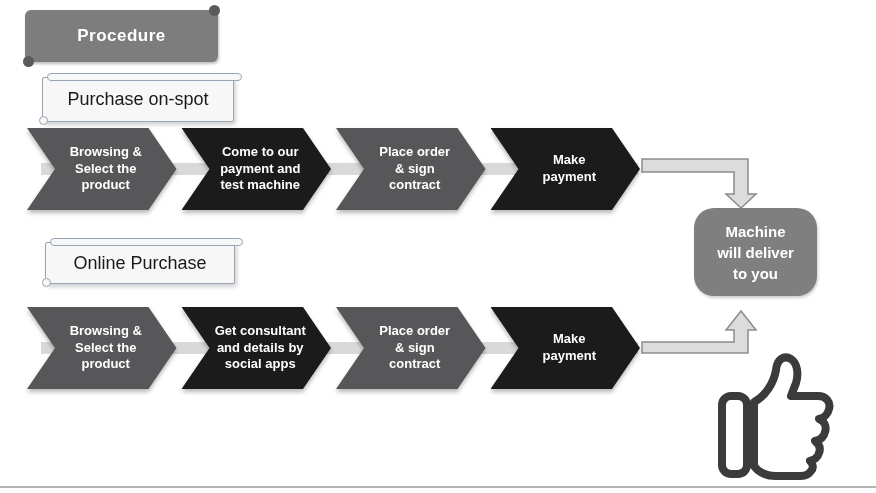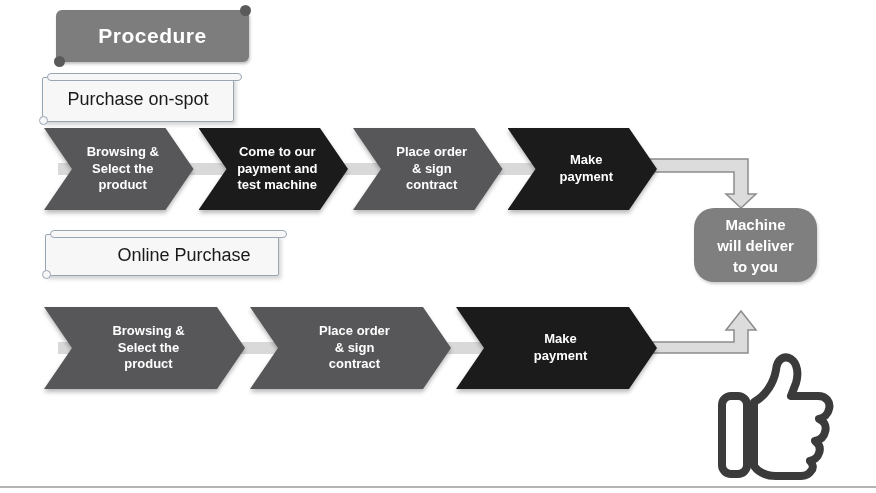--- a/index.html
+++ b/index.html
@@ -5,23 +5,22 @@
   html,body{margin:0;padding:0;background:#fff;}
   .canvas{
     position:relative;width:876px;height:493px;background:#fff;overflow:hidden;
     font-family:"Liberation Sans",sans-serif;
   }
   
   .banner{
     position:absolute;left:25px;top:10px;width:193px;height:52px;
     background:var(--banner-fill);border-radius:6px;
     display:flex;align-items:center;justify-content:center;
-    color:var(--text-light);font-size:21px;font-weight:bold;letter-spacing:.5px;
+    color:var(--text-light);font-size:17px;font-weight:bold;letter-spacing:.5px;
     box-shadow:1px 2px 3px rgba(0,0,0,.25);
-    margin-left:31px;
   }
   .banner::before,.banner::after{
     content:"";position:absolute;width:11px;height:11px;border-radius:50%;
     background:var(--banner-knob);
   }
   .banner::before{top:-5px;right:-2px;}
   .banner::after{bottom:-5px;left:-2px;}
   
   .scroll{
     position:absolute;background:var(--scroll-fill);
@@ -32,43 +31,43 @@
   }
   .scroll::before{
     content:"";position:absolute;top:-5px;left:4px;width:calc(100% + 3px);height:6px;
     background:var(--scroll-fill);border:1px solid var(--scroll-border);border-radius:4px;
   }
   .scroll::after{
     content:"";position:absolute;left:-4px;bottom:-4px;width:7px;height:7px;
     background:var(--scroll-fill);border:1px solid var(--scroll-border);border-radius:50%;
   }
   .scroll-onspot{left:42px;top:77px;width:190px;height:43px;}
-  .scroll-online{left:45px;top:234px;width:188px;height:40px;padding-left:44px;}
+  .scroll-online{left:45px;top:242px;width:188px;height:40px;}
   
-  .flow-row{position:absolute;left:44px;width:613px;height:82px;display:flex;gap:5px;}
+  .flow-row{position:absolute;left:27px;width:613px;height:82px;display:flex;gap:5px;}
   .flow-row-1{top:128px;}
   .flow-row-2{top:307px;}
   .chevron-track{
     position:absolute;left:14px;right:2px;top:50%;height:12px;
     transform:translateY(-50%);background:var(--band);z-index:0;
   }
   .chev-wrap{flex:1;position:relative;z-index:1;filter:drop-shadow(0 3px 2px rgba(0,0,0,.28));}
   .chev{
     width:100%;height:100%;
     clip-path:polygon(0 0,calc(100% - 28px) 0,100% 50%,calc(100% - 28px) 100%,0 100%,28px 50%);
     display:flex;align-items:center;justify-content:center;
     padding:0 22px 0 30px;box-sizing:border-box;
     color:var(--text-light);font-size:13px;font-weight:bold;line-height:1.3;
     text-align:center;white-space:pre-line;
   }
   .chev.gray{background:var(--step-gray);}
   .chev.black{background:var(--step-black);}
   
   .result-box{
-    position:absolute;left:694px;top:208px;width:123px;height:74px;
+    position:absolute;left:694px;top:208px;width:123px;height:88px;
     background:var(--box-fill);border-radius:20px;
     display:flex;align-items:center;justify-content:center;
     color:var(--text-light);font-size:15px;font-weight:bold;line-height:1.4;
     text-align:center;white-space:pre-line;box-shadow:1px 2px 3px rgba(0,0,0,.2);
   }
   
   .overlay{position:absolute;left:0;top:0;pointer-events:none;}
   .connector{fill:var(--connector-fill);stroke:var(--connector-stroke);stroke-width:1.5;}
   .thumb{fill:#fff;stroke:var(--thumb-stroke);stroke-width:8;stroke-linejoin:round;stroke-linecap:round;}
   
@@ -109,20 +108,25 @@
   <div class="scroll scroll-online">Online Purchase</div>
 
   <div class="flow-row flow-row-2">
     <div class="chevron-track"></div>
     <div class="chev-wrap">
         <div class="chev gray">Browsing &amp;
 Select the
 product</div>
       </div>
     <div class="chev-wrap">
+        <div class="chev black">Get consultant
+and details by
+social apps</div>
+      </div>
+    <div class="chev-wrap">
         <div class="chev gray">Place order
 &amp; sign
 contract</div>
       </div>
     <div class="chev-wrap">
         <div class="chev black">Make
 payment</div>
       </div>
   </div>
 

